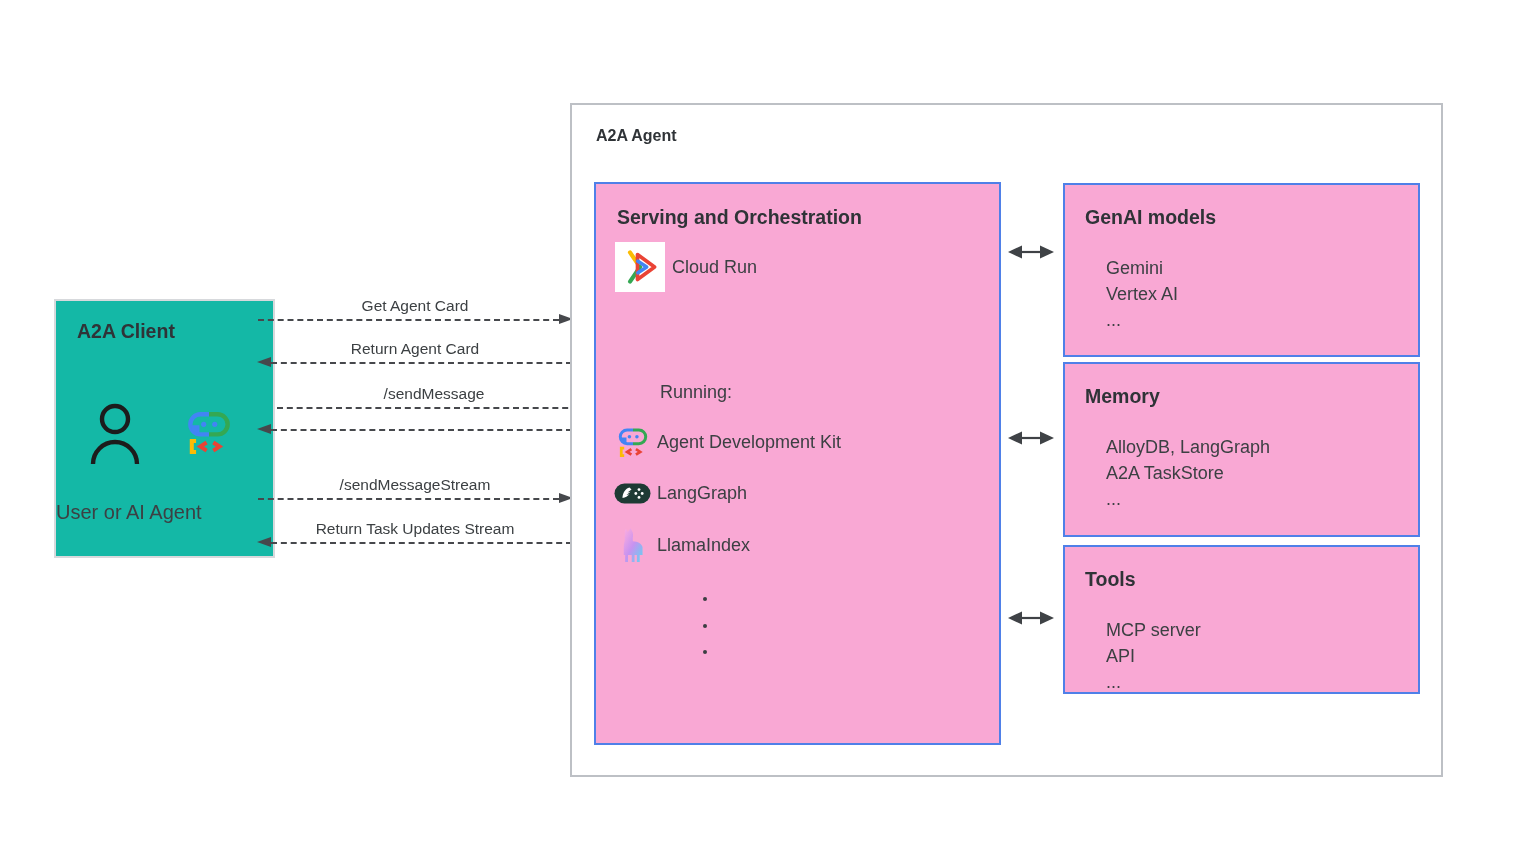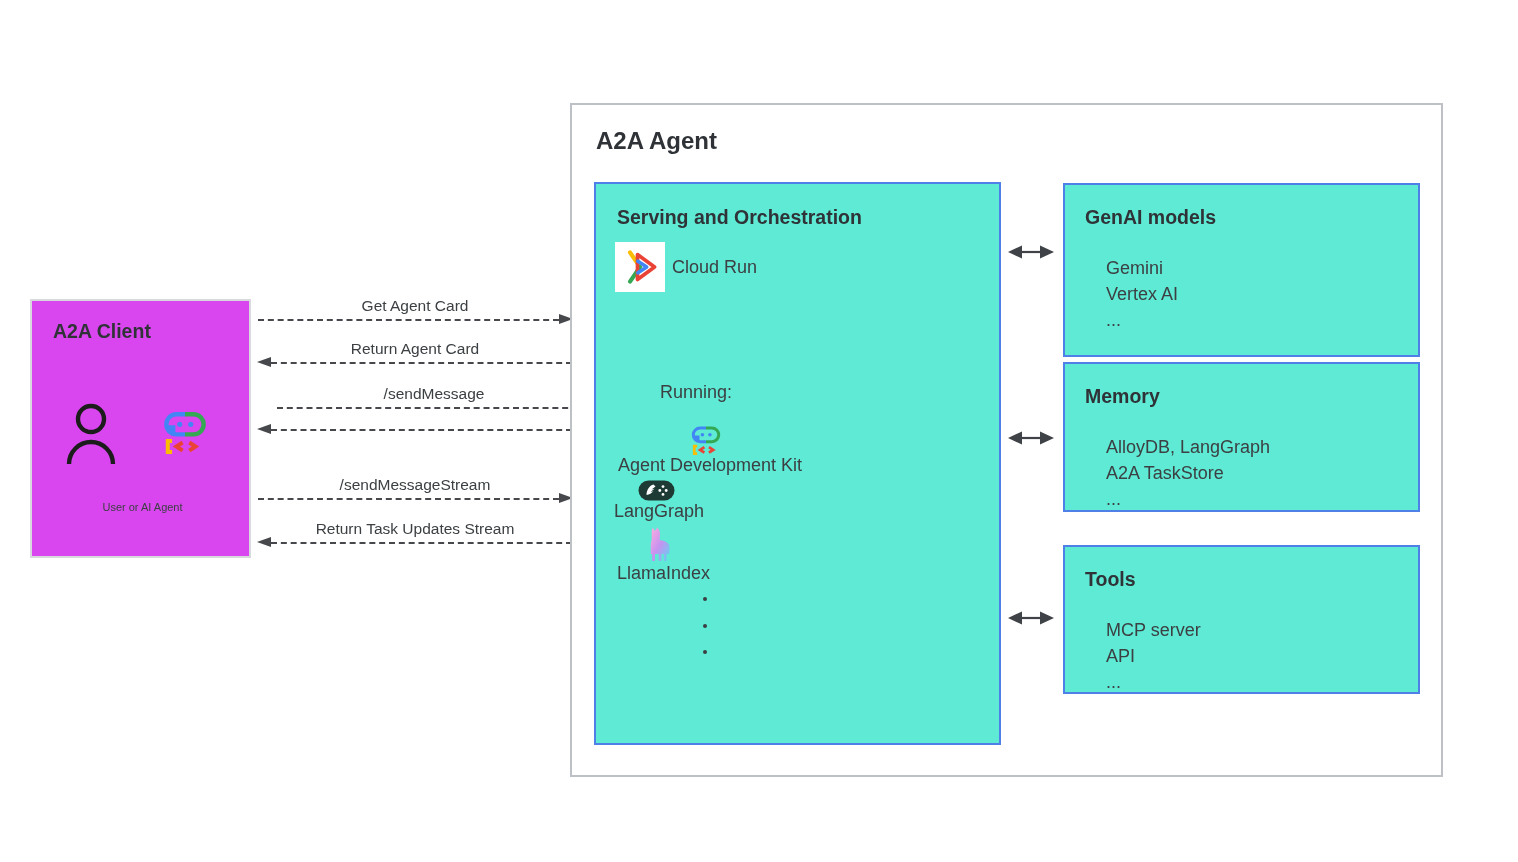--- a/index.html
+++ b/index.html
@@ -3,25 +3,25 @@
 <meta charset="utf-8">
 <style>
   html,body { margin:0; padding:0; background:#ffffff; }
   #stage {
     position:relative; width:1518px; height:862px; background:#ffffff;
     font-family:"Liberation Sans", sans-serif; color:#3c4043; overflow:hidden;
   }
   .abs { position:absolute; box-sizing:border-box; }
 
   
-  .client-box { left:30px; top:299px; width:221px; height:259px;
-    background:#d946ef; border:2px solid #d7d9dc; }
+  .client-box { left:54px; top:299px; width:221px; height:259px;
+    background:#14b8a6; border:2px solid #d7d9dc; }
   .outer-box  { left:570px; top:103px; width:873px; height:674px;
     background:#ffffff; border:2px solid #bdc0c5; }
-  .blue-box   { background:#5eead4; border:2px solid #4f80e8; }
+  .blue-box   { background:#f9a8d4; border:2px solid #4f80e8; }
   .serving-box { left:594px; top:182px; width:407px; height:563px; }
   .res-box    { left:1063px; width:357px; height:150px; }
 
   .box-title { font-weight:bold; font-size:19.5px; color:#2f3337; white-space:nowrap; }
   .item-text { font-size:18px; color:#3c4043; white-space:nowrap; }
 
   .res-title { position:absolute; left:20px; top:21px; }
   .res-items { position:absolute; left:41px; top:70px; line-height:26px; }
 
   
@@ -35,21 +35,21 @@
     border-top:5.5px solid transparent; border-bottom:5.5px solid transparent; }
   .head.r { right:-14px; border-left:14px solid #46484c; }
   .head.l { left:-14px; border-right:14px solid #46484c; }
 
   
   .serving-title { position:absolute; left:21px; top:22px; }
   .platform-row { position:absolute; left:19px; top:58px; display:flex; align-items:center; }
   .platform-tile { width:50px; height:50px; background:#ffffff; display:flex;
     align-items:center; justify-content:center; margin-right:7px; }
   .running-label { position:absolute; left:39px; top:198px;margin-left:25px; }
-  .fw-row { position:absolute; display:flex; align-items:center;flex-direction:column; }
+  .fw-row { position:absolute; display:flex; align-items:center; }
   .fw-row .fw-ic { flex:0 0 auto; display:flex; align-items:center; justify-content:center; }
   .dot { position:absolute; width:4px; height:4px; border-radius:50%; background:#3b3e42; left:107px; }
 
   
   .link-arrow { position:absolute; left:1008px; width:46px; height:18px; }
 </style>
 </head>
 <body>
 
 <div id="stage">
@@ -70,21 +70,21 @@
         <path d="M23 4.5 L32 4.5 A10.5 10.5 0 0 1 32 25.5 L23 25.5" fill="none" stroke="#34a853" stroke-width="4.6"></path>
         <path d="M4 16 L13 16 L13 25.5 L12 25.5 A9 9 0 0 1 4 17.5 Z" fill="#4285f4"></path>
         <circle cx="17.5" cy="15" r="2.7" fill="#4285f4"></circle>
         <circle cx="29" cy="15" r="2.7" fill="#4285f4"></circle>
         <path d="M9.5 32.5 L5 32.5 L5 44 L9.5 44" fill="none" stroke="#fbbc04" stroke-width="4.2"></path>
         <path d="M20.5 34 L14 38.2 L20.5 42.5" fill="none" stroke="#ea4335" stroke-width="4.2"></path>
         <path d="M27.5 34 L34 38.2 L27.5 42.5" fill="none" stroke="#ea4335" stroke-width="4.2"></path>
       </svg>
     </span>
 
-    <div class="abs item-text" style="left:0; top:200px; width:221px; text-align:center; font-size:11px;">User or AI Agent</div>
+    <div class="abs item-text" style="left:0; top:200px; width:221px; text-align:left; font-size:20px;">User or AI Agent</div>
   </div>
 
   <div class="msg" style="top:296px;">
     <div class="msg-label">Get Agent Card</div>
     <div class="msg-line r">
         <span class="head r"></span>
       </div>
   </div>
   <div class="msg" style="top:339px;">
     <div class="msg-label">Return Agent Card</div>
@@ -110,21 +110,21 @@
       </div>
   </div>
   <div class="msg" style="top:519px;">
     <div class="msg-label">Return Task Updates Stream</div>
     <div class="msg-line l">
         <span class="head l"></span>
       </div>
   </div>
 
   <div class="abs outer-box">
-    <div class="abs box-title" style="left:24px; top:22px; font-size:24px;">A2A Agent</div>
+    <div class="abs box-title" style="left:24px; top:22px; font-size:16px;">A2A Agent</div>
   </div>
 
   <div class="abs blue-box serving-box">
     <div class="serving-title box-title">Serving and Orchestration</div>
 
     <div class="platform-row">
       <span class="platform-tile">
         <svg width="40" height="40" viewBox="0 0 48 48">
           <path d="M12 6.5 L24 24" stroke="#fbbc04" stroke-width="5" stroke-linecap="round" fill="none"></path>
           <path d="M12 41.5 L24 24" stroke="#34a853" stroke-width="5" stroke-linecap="round" fill="none"></path>
@@ -190,21 +190,21 @@
 
   <div class="abs blue-box res-box" style="top:183px; height:174px;">
     <div class="res-title box-title">GenAI models</div>
     <div class="res-items item-text">
       <div>Gemini</div>
       <div>Vertex AI</div>
       <div>...</div>
     </div>
   </div>
 
-  <div class="abs blue-box res-box" style="top:362px; height:150px;">
+  <div class="abs blue-box res-box" style="top:362px; height:175px;">
     <div class="res-title box-title">Memory</div>
     <div class="res-items item-text">
       <div>AlloyDB, LangGraph</div>
       <div>A2A TaskStore</div>
       <div>...</div>
     </div>
   </div>
 
   <div class="abs blue-box res-box" style="top:545px; height:149px;">
     <div class="res-title box-title">Tools</div>

